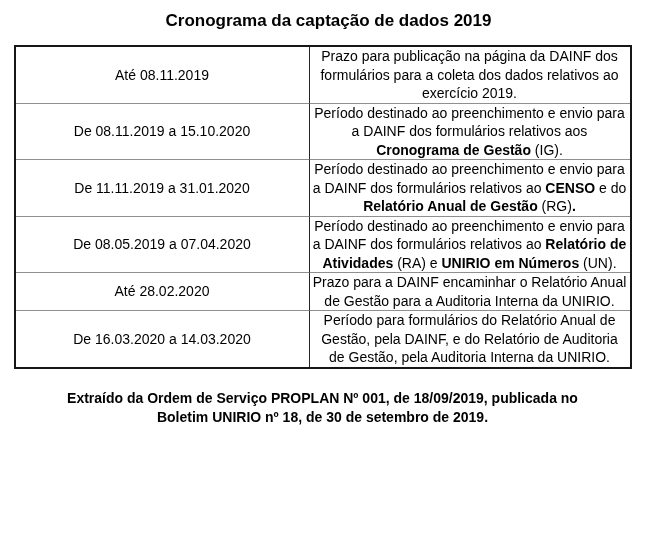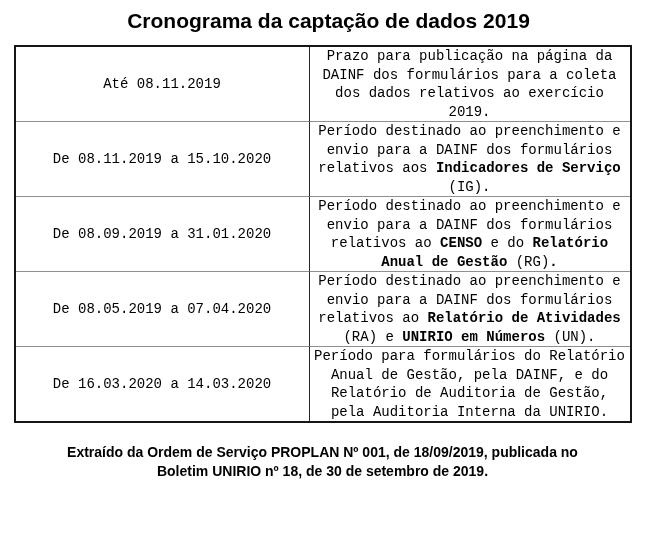--- a/index.html
+++ b/index.html
@@ -13,41 +13,40 @@
     color: #000000;
     font-family: "Liberation Sans", sans-serif;
     overflow: hidden;
   }
   .page {
     width: 645px;
     height: 539px;
   }
   .title {
     margin: 12px 0 0 12px;
-    font-size: 21px;
+    font-size: 17px;
     line-height: 18px;
     font-weight: bold;
     text-align: center;
   }
   table.schedule {
     width: 618px;
     margin: 15px auto 0 auto;
     border-collapse: separate;
     border-spacing: 0;
     border: 2px solid var(--border-outer, #161616);
     table-layout: fixed;
   }
   table.schedule td {
     font-size: 14px;
     line-height: 18.5px;
     text-align: center;
     vertical-align: middle;
     padding: 0 3px;
     overflow: hidden;
-    font-family: Liberation Mono, monospace;
   }
   td.period-cell {
     width: 287px;
     border-right: 1.5px solid var(--border-column, #262626);
     margin-top: 17px;
   }
   tr[data-name="table-row"]:not(:last-child) td {
     border-bottom: 1.5px solid var(--border-row, #8f8f8f);
   }
   .b {
@@ -69,29 +68,33 @@
   <h1 class="title" data-name="page-title">Cronograma da captação de dados 2019</h1>
 
   <table class="schedule" data-name="schedule-table">
     <tbody data-name="schedule-table-body">
         <tr data-name="table-row">
           <td class="period-cell" data-name="period-cell">Até 08.11.2019</td>
           <td class="description-cell" data-name="description-cell"><span data-name="description-text">Prazo para publicação na página da DAINF dos formulários para a coleta dos dados relativos ao exercício 2019.</span></td>
         </tr>
         <tr data-name="table-row">
           <td class="period-cell" data-name="period-cell">De 08.11.2019 a 15.10.2020</td>
-          <td class="description-cell" data-name="description-cell"><span data-name="description-text">Período destinado ao preenchimento e envio para a DAINF dos formulários relativos aos </span><span data-name="description-bold-text" class="b">Indicadores de Serviço</span><span data-name="description-text"> (IG).</span></td>
+          <td class="description-cell" data-name="description-cell"><span data-name="description-text">Período destinado ao preenchimento e envio para a DAINF dos formulários relativos aos </span><span data-name="description-bold-text" class="b">Cronograma de Gestão</span><span data-name="description-text"> (IG).</span></td>
         </tr>
         <tr data-name="table-row">
-          <td class="period-cell" data-name="period-cell">De 08.09.2019 a 31.01.2020</td>
+          <td class="period-cell" data-name="period-cell">De 11.11.2019 a 31.01.2020</td>
           <td class="description-cell" data-name="description-cell"><span data-name="description-text">Período destinado ao preenchimento e envio para a DAINF dos formulários relativos ao </span><span data-name="description-bold-text" class="b">CENSO</span><span data-name="description-text"> e do </span><span data-name="description-bold-text" class="b">Relatório Anual de Gestão</span><span data-name="description-text"> (RG)</span><span data-name="description-bold-text" class="b">.</span></td>
         </tr>
         <tr data-name="table-row">
           <td class="period-cell" data-name="period-cell">De 08.05.2019 a 07.04.2020</td>
           <td class="description-cell" data-name="description-cell"><span data-name="description-text">Período destinado ao preenchimento e envio para a DAINF dos formulários relativos ao </span><span data-name="description-bold-text" class="b">Relatório de Atividades</span><span data-name="description-text"> (RA) e </span><span data-name="description-bold-text" class="b">UNIRIO em Números</span><span data-name="description-text"> (UN).</span></td>
+        </tr>
+        <tr data-name="table-row">
+          <td class="period-cell" data-name="period-cell">Até 28.02.2020</td>
+          <td class="description-cell" data-name="description-cell"><span data-name="description-text">Prazo para a DAINF encaminhar o Relatório Anual de Gestão para a Auditoria Interna da UNIRIO.</span></td>
         </tr>
         <tr data-name="table-row">
           <td class="period-cell" data-name="period-cell">De 16.03.2020 a 14.03.2020</td>
           <td class="description-cell" data-name="description-cell"><span data-name="description-text">Período para formulários do Relatório Anual de Gestão, pela DAINF, e do Relatório de Auditoria de Gestão, pela Auditoria Interna da UNIRIO.</span></td>
         </tr>
       </tbody>
   </table>
 
   <p class="footer" data-name="source-note">Extraído da Ordem de Serviço PROPLAN Nº 001, de 18/09/2019, publicada no Boletim UNIRIO nº 18, de 30 de setembro de 2019.</p>
 </div>

